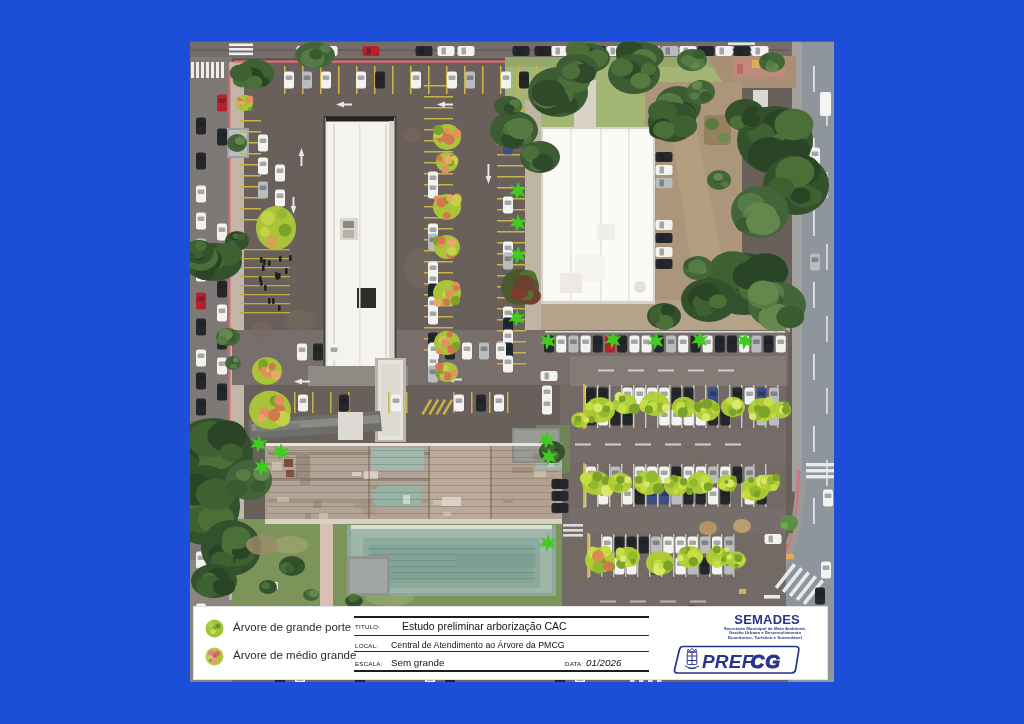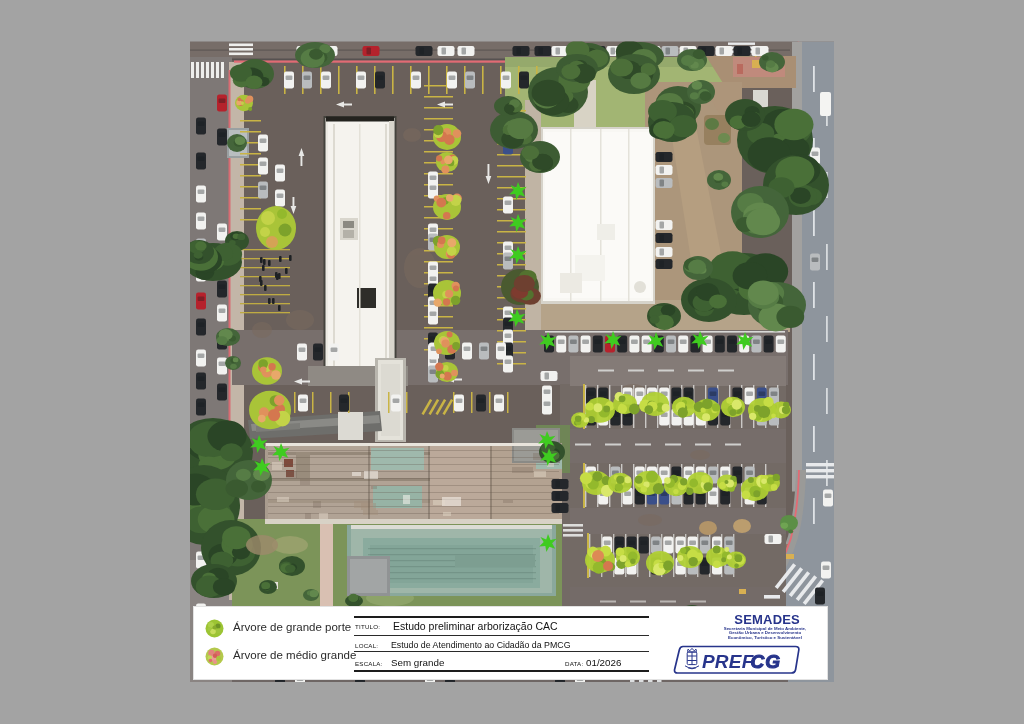--- a/index.html
+++ b/index.html
@@ -1,16 +1,16 @@
 <!DOCTYPE html>
 <html><head>
 <meta charset="utf-8">
 <style>
 html,body{margin:0;padding:0;background:#fff;}
-#page{position:relative;width:1024px;height:724px;background:#a3a3a3;overflow:hidden;font-family:"Liberation Sans",sans-serif;}
+#page{position:relative;width:1024px;height:724px;background:#1d4ed8;overflow:hidden;font-family:"Liberation Sans",sans-serif;}
 #aer{position:absolute;left:0;top:0;}
 #panel{position:absolute;left:194px;top:607px;width:633px;height:72px;background:#fff;box-shadow:0 0 0 1px #e2e2e2;}
 .lbl{position:absolute;font-family:"Liberation Sans",sans-serif;color:#222;}
 </style>
 </head>
 <body>
 <div id="page">
 
 <svg id="aer" width="1024" height="724" viewBox="0 0 1024 724">
 <defs>
@@ -1472,29 +1472,29 @@
 </svg>
 
 <div class="lbl" style="left:39px;top:42px;font-size:11.5px;color:#2b2b2b;">Árvore de médio grande</div>
 
 <div style="position:absolute;left:160px;top:9px;width:295px;height:1.8px;background:#1d1d1d;"></div>
 <div style="position:absolute;left:160px;top:27.5px;width:295px;height:1px;background:#2a2a2a;"></div>
 <div style="position:absolute;left:160px;top:43.5px;width:295px;height:1px;background:#2a2a2a;"></div>
 <div style="position:absolute;left:160px;top:62.8px;width:295px;height:1.8px;background:#1d1d1d;"></div>
 
 <div class="lbl" style="left:161px;top:16px;font-size:6.2px;letter-spacing:0.2px;color:#111;">TITULO:</div>
-<div class="lbl" style="left:199px;top:13px;font-size:10.5px;color:#111;">Estudo preliminar arborização CAC</div>
+<div class="lbl" style="left:208px;top:13px;font-size:10.5px;color:#111;">Estudo preliminar arborização CAC</div>
 
 <div class="lbl" style="left:161px;top:34.5px;font-size:6.2px;letter-spacing:0.2px;color:#111;">LOCAL:</div>
-<div class="lbl" style="left:197px;top:32.5px;font-size:8.8px;color:#111;">Estudo de Atendimento ao Cidadão da PMCG</div>
+<div class="lbl" style="left:197px;top:32.5px;font-size:8.8px;color:#111;">Central de Atendimento ao Árvore da PMCG</div>
 
 <div class="lbl" style="left:161px;top:53px;font-size:6.2px;letter-spacing:0.2px;color:#111;">ESCALA:</div>
 <div class="lbl" style="left:197px;top:49.5px;font-size:9.8px;color:#111;">Sem grande</div>
 <div class="lbl" style="left:371px;top:53px;font-size:6.2px;letter-spacing:0.2px;color:#111;">DATA:</div>
-<div class="lbl" style="left:392px;top:49.5px;font-size:9.8px;color:#111;">01/2026</div>
+<div class="lbl" style="left:392px;top:49.5px;font-size:9.8px;color:#111;font-style:italic;">01/2026</div>
 
 <div class="lbl" style="left:538px;top:5px;width:68px;text-align:right;font-size:13px;font-weight:bold;letter-spacing:0.2px;color:#27348b;">SEMADES</div>
 
 <div class="lbl" style="left:528px;top:19.5px;width:86px;text-align:center;font-size:4.4px;line-height:4.9px;font-weight:bold;color:#27348b;">Secretaria Municipal de Meio Ambiente,<br>Gestão Urbana e Desenvolvimento<br>Econômico, Turístico e Sustentável</div>
 
 <svg style="position:absolute;left:478px;top:37px" width="132" height="32" viewBox="0 0 132 32">
 
 <path d="M11,2.5 L123.5,2.5 Q127.3,2.5 126.8,6 L123.6,25.5 Q123,29 119.3,29 L5.6,29 Q2,29 2.6,25.5 L7.3,6 Q8.1,2.5 11,2.5 Z" fill="#fff" stroke="#27348b" stroke-width="1.7"></path>
 
 <g stroke="#27348b" fill="none" stroke-width="1">

